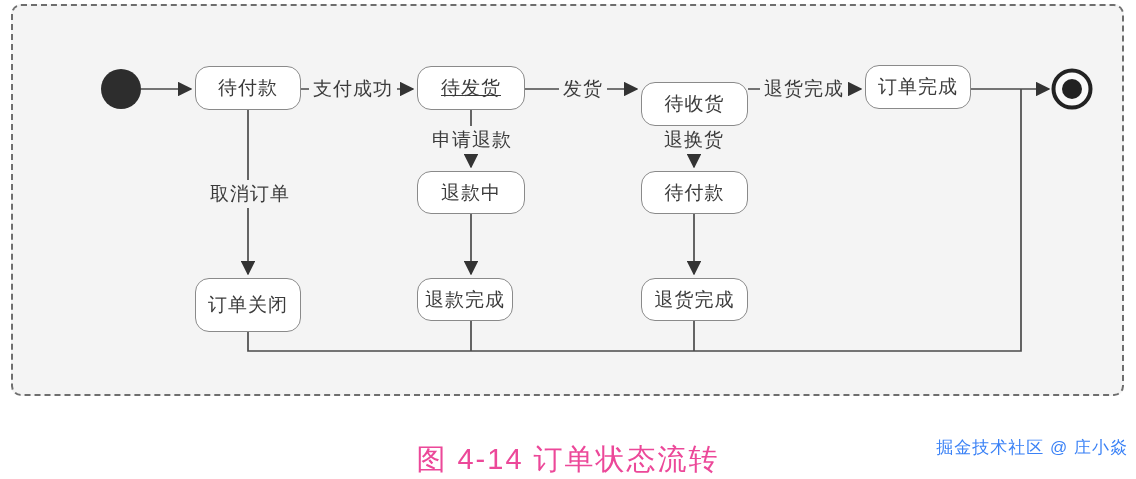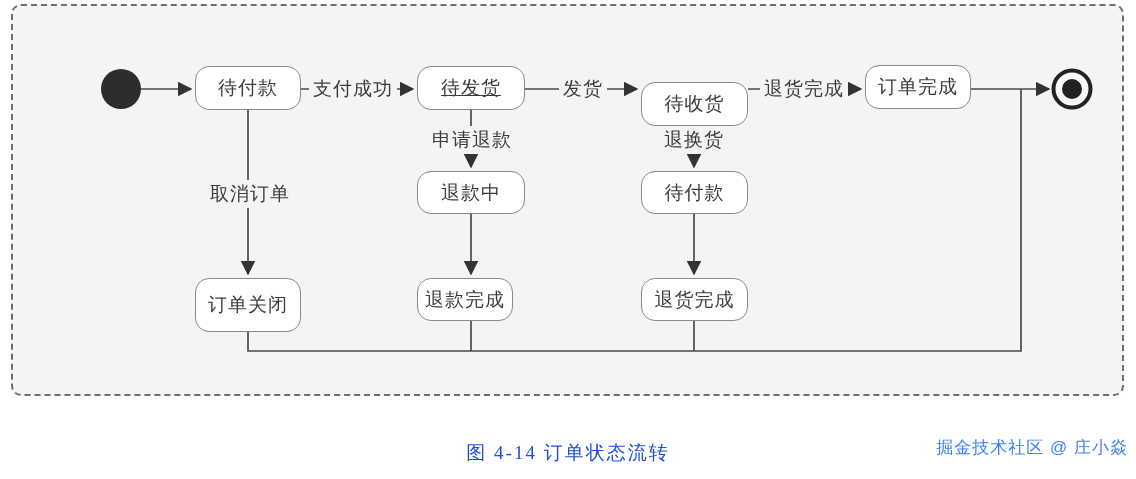--- a/index.html
+++ b/index.html
@@ -74,23 +74,23 @@
   #el-confirm-receipt  { left:791px;  top:83px;  }
   #el-apply-refund     { left:459px;  top:134px; }
   #el-return-exchange  { left:681px;  top:134px; }
   #el-cancel-order     { left:237px;  top:188px; }
   .caption {
     position: absolute;
     left: 0;
     top: 440px;
     width: 100%;
     text-align: center;
-    font-family: Liberation Serif, serif;
-    font-size: 19px;
-    color: #1d4ed8;
+    font-family: Liberation Sans, sans-serif;
+    font-size: 29px;
+    color: #ec4899;
     letter-spacing: 2px;
     white-space: nowrap;
   }
   .watermark {
     position: absolute;
     right: 8px;
     top: 436px;
     font-size: 17px;
     color: #3b82f6;
     letter-spacing: 1px;

